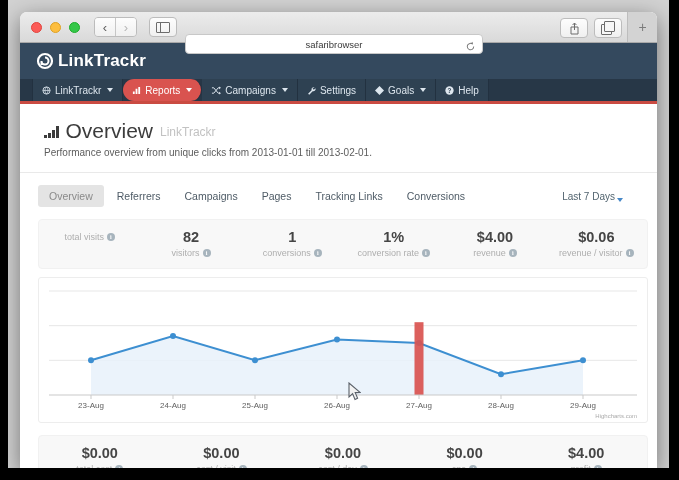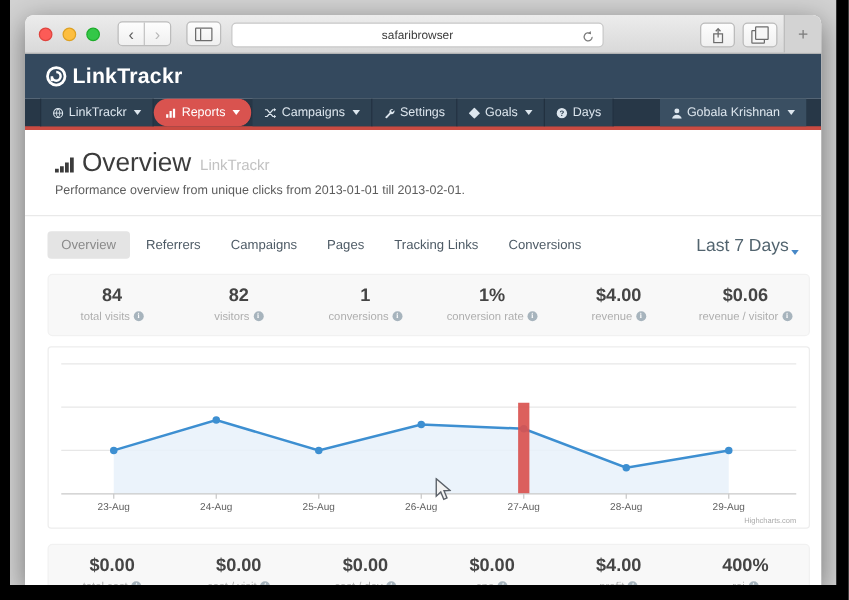--- a/index.html
+++ b/index.html
@@ -28,21 +28,21 @@
   .nav-btn-group{display:flex;margin-left:14px;border:1px solid #bcbcbc;border-radius:4px;overflow:hidden;}
   .nav-btn{width:20px;height:18px;background:linear-gradient(#fdfdfd,#f0f0f0);
     display:flex;align-items:center;justify-content:center;font-size:13px;color:#5d5d5d;line-height:1;}
   .nav-btn + .nav-btn{border-left:1px solid #c6c6c6;color:#b8b8b8;}
   .tool-btn{height:18px;background:linear-gradient(#fdfdfd,#f0f0f0);border:1px solid #bcbcbc;border-radius:4px;
     display:flex;align-items:center;justify-content:center;}
   .sidebar-btn{width:26px;margin-left:12px;}
   .sidebar-glyph{width:12px;height:9px;border:1px solid #6c6c6c;border-radius:1px;position:relative;}
   .sidebar-glyph::before{content:"";position:absolute;left:3px;top:0;bottom:0;width:1px;background:#6c6c6c;}
   .url-field{
-    position:absolute;left:165px;top:6px;width:296px;height:18px;background:#fff;
+    position:absolute;left:165px;top:22px;width:296px;height:18px;background:#fff;
     border:1px solid #c8c8c8;border-radius:4px;display:flex;align-items:center;justify-content:center;
   }
   .url-text{font-size:9.5px;color:#3a3a3a;}
   .reload{position:absolute;right:6px;top:3px;}
   .share-btn{position:absolute;left:540px;top:6px;width:26px;}
   .tabs-btn{position:absolute;left:574px;top:6px;width:26px;}
   .tabs-glyph{width:9px;height:9px;border:1px solid #6c6c6c;border-radius:1px;position:relative;background:#f7f7f7;margin-left:-3px;margin-top:3px;}
   .tabs-glyph::before{content:"";position:absolute;left:2px;top:-4px;width:9px;height:9px;border:1px solid #6c6c6c;border-radius:1px;background:#f7f7f7;}
   .newtab-seg{position:absolute;right:0;top:0;width:29px;height:30px;background:#d3d3d3;border-left:1px solid #bdbdbd;
     display:flex;align-items:center;justify-content:center;font-size:14px;color:#7c7c7c;}
@@ -66,21 +66,21 @@
   .title-row{display:flex;align-items:flex-end;gap:7px;}
   .bars-icon{display:flex;align-items:flex-end;gap:1.5px;padding-bottom:3px;}
   .bars-icon i{display:block;width:2.5px;background:#3c3c3c;}
   .page-title{font-size:21px;color:#3c3c3c;line-height:1;}
   .page-title-suffix{font-size:12px;color:#c2c2c2;padding-bottom:2px;}
   .page-subtitle{font-size:10px;color:#5d5d5d;margin-top:6px;}
   .divider{border-top:1px solid #e9e9e9;margin-top:14px;}
   .tabs-row{display:flex;align-items:center;margin:12px 18px 0 18px;position:relative;}
   .tab{font-size:10.5px;color:#4e5b66;padding:5px 11px;border-radius:3px;margin-right:2px;}
   .tab.active{background:#e4e4e4;color:#8a8a8a;}
-  .date-range{position:absolute;right:0;font-size:14px;color:#52646f;display:flex;align-items:flex-end;}
+  .date-range{position:absolute;right:16px;font-size:10px;color:#52646f;display:flex;align-items:flex-end;}
   .date-range .caret-down{color:#4788c7;}
   
   .stats-panel{margin:12px 9px 0 18px;width:610px;background:#f8f8f8;border:1px solid #f1f1f1;border-radius:4px;
     display:flex;padding:9px 0 10px 0;box-sizing:border-box;}
   .stat{flex:1;text-align:center;}
   .stat-value{font-size:14.5px;font-weight:bold;color:#454545;}
   .stat-label{font-size:9px;color:#aeaeae;margin-top:3px;display:flex;justify-content:center;align-items:center;gap:3px;}
   .info-ico{display:inline-block;width:8px;height:8px;border-radius:50%;background:#a7b4bd;color:#fff;
     font-size:6px;line-height:8px;text-align:center;font-weight:bold;font-family:"Liberation Serif",serif;}
   
@@ -189,31 +189,21 @@
         <span>Goals</span>
           <span class="caret-down"></span>
       </div>
       <div class="nav-item">
         <span class="nav-ico">
             <svg width="9" height="9" viewBox="0 0 10 10">
               <circle cx="5" cy="5" r="4.6" fill="#dde6ee"></circle>
               <text x="5" y="7.4" font-size="7" text-anchor="middle" fill="#2e4152" font-family="Liberation Sans,sans-serif" font-weight="bold">?</text>
             </svg>
           </span>
-        <span>Days</span>
-      </div>
-      <div class="nav-user">
-        <span class="nav-ico">
-            <svg width="9" height="9" viewBox="0 0 10 10">
-              <circle cx="5" cy="3" r="2.2" fill="#dde6ee"></circle>
-              <path d="M0.8 10a4.2 3.6 0 0 1 8.4 0Z" fill="#dde6ee"></path>
-            </svg>
-          </span>
-        <span>Gobala Krishnan</span>
-          <span class="caret-down"></span>
+        <span>Help</span>
       </div>
     </div>
 
     <div class="content">
 
       <div class="page-head">
         <div class="title-row">
           <span class="bars-icon">
             <i style="height:3px"></i>
               <i style="height:5px"></i>
@@ -236,21 +226,20 @@
         <span class="tab">Tracking Links</span>
         <span class="tab">Conversions</span>
         <span class="date-range">
           <span>Last 7 Days</span>
             <span class="caret-down"></span>
         </span>
       </div>
 
       <div class="stats-panel">
         <div class="stat">
-          <div class="stat-value">84</div>
           <div class="stat-label">
               <span>total visits</span>
               <span class="info-ico">i</span>
             </div>
         </div>
         <div class="stat">
           <div class="stat-value">82</div>
           <div class="stat-label">
               <span>visitors</span>
               <span class="info-ico">i</span>
@@ -349,27 +338,20 @@
               <span class="info-ico">i</span>
             </div>
         </div>
         <div class="stat">
           <div class="stat-value">$4.00</div>
           <div class="stat-label">
               <span>profit</span>
               <span class="info-ico">i</span>
             </div>
         </div>
-        <div class="stat">
-          <div class="stat-value">400%</div>
-          <div class="stat-label">
-              <span>roi</span>
-              <span class="info-ico">i</span>
-            </div>
-        </div>
       </div>
 
       <svg class="cursor" width="13" height="19" viewBox="0 0 13 19">
         <path d="M1 1 L1 15 L4.6 11.6 L7 17.5 L9.6 16.3 L7.2 10.6 L12 10.4 Z" fill="#f2f2f2" stroke="#5a6068" stroke-width="1.1"></path>
       </svg>
 
     </div>
   </div>
 </div>
 

